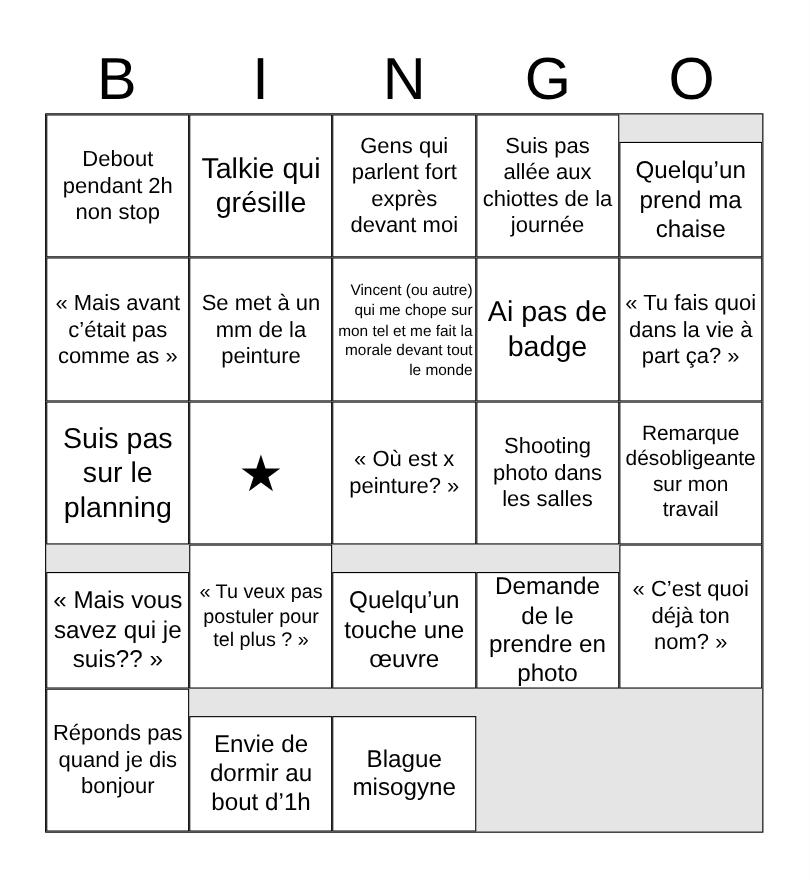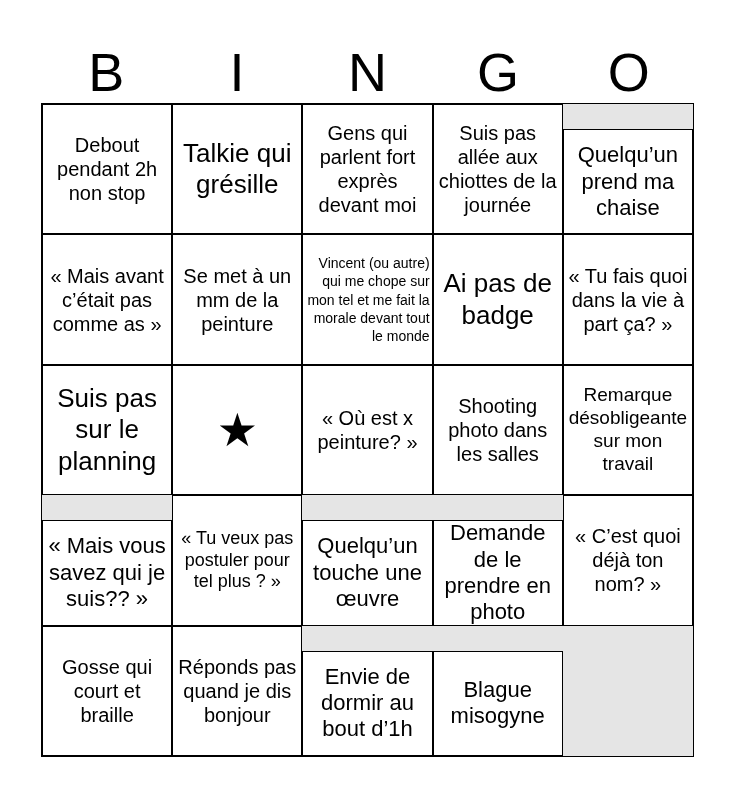--- a/index.html
+++ b/index.html
@@ -136,23 +136,20 @@
       </div>
       <div class="cell fs-mdl">
         <span>Quelqu’un touche une œuvre</span>
       </div>
       <div class="cell fs-mdl">
         <span>Demande de le prendre en photo</span>
       </div>
       <div class="cell fs-md">
         <span>« C’est quoi déjà ton nom? »</span>
       </div>
-      <div class="cell fs-lg">
-        <span>Gosse qui court et braille</span>
-      </div>
       <div class="cell fs-md">
         <span>Réponds pas quand je dis bonjour</span>
       </div>
       <div class="cell fs-mdl">
         <span>Envie de dormir au bout d’1h</span>
       </div>
       <div class="cell fs-mdl">
         <span>Blague misogyne</span>
       </div>
     </div>

